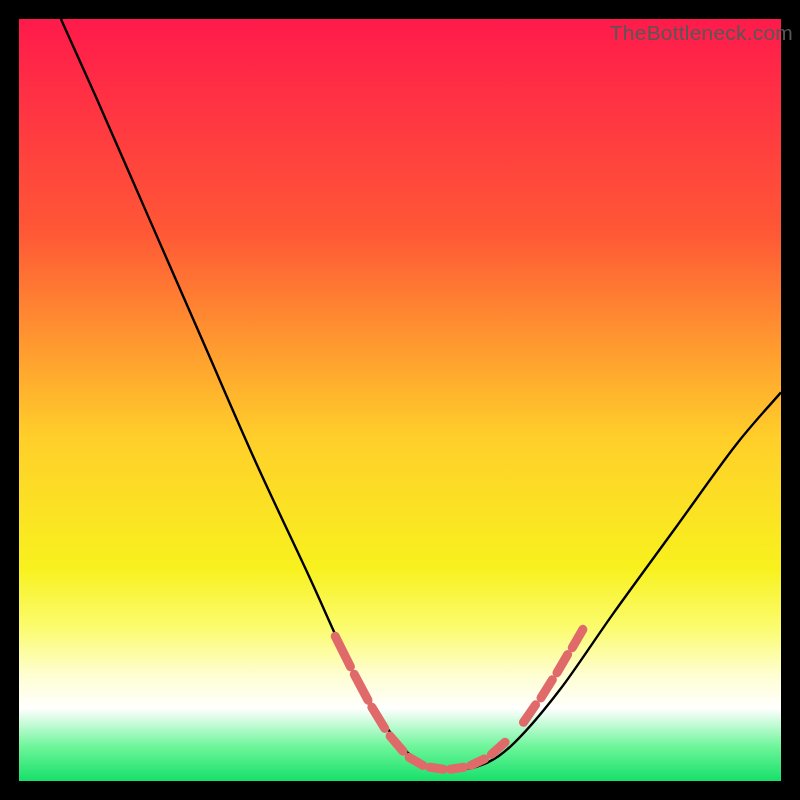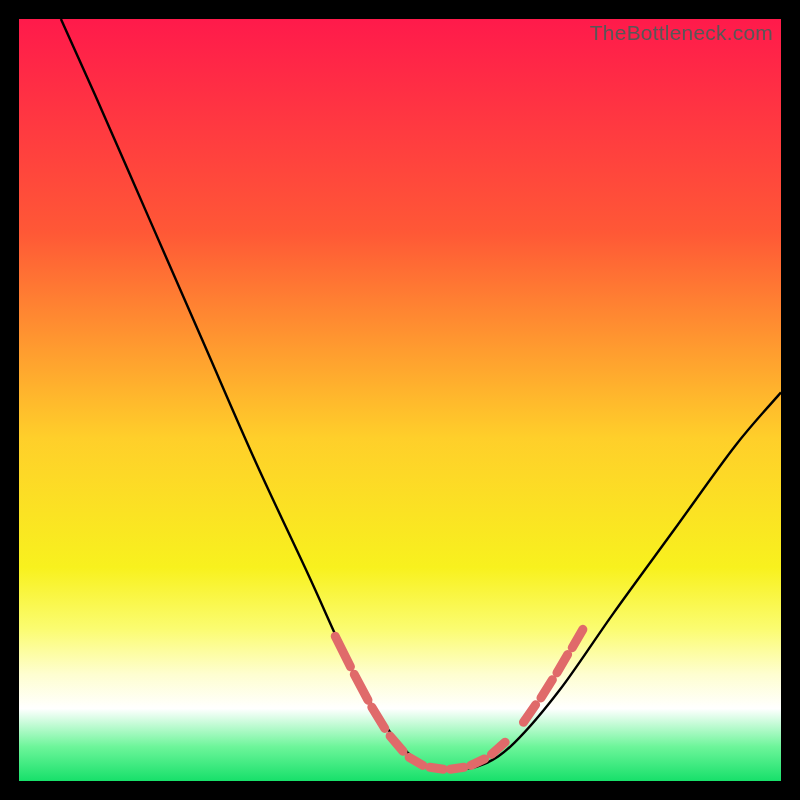--- a/index.html
+++ b/index.html
@@ -11,20 +11,21 @@
     overflow: hidden;
     font-family: Arial, Helvetica, sans-serif;
   }
   .frame {
     position: absolute;
     left: 19px;
     top: 19px;
     width: 762px;
     height: 762px;
     background: #000;
+    padding-left: 20px;
   }
   .plot {
     position: absolute;
     left: 0;
     top: 0;
     width: 762px;
     height: 762px;
   }
   .watermark {
     position: absolute;

